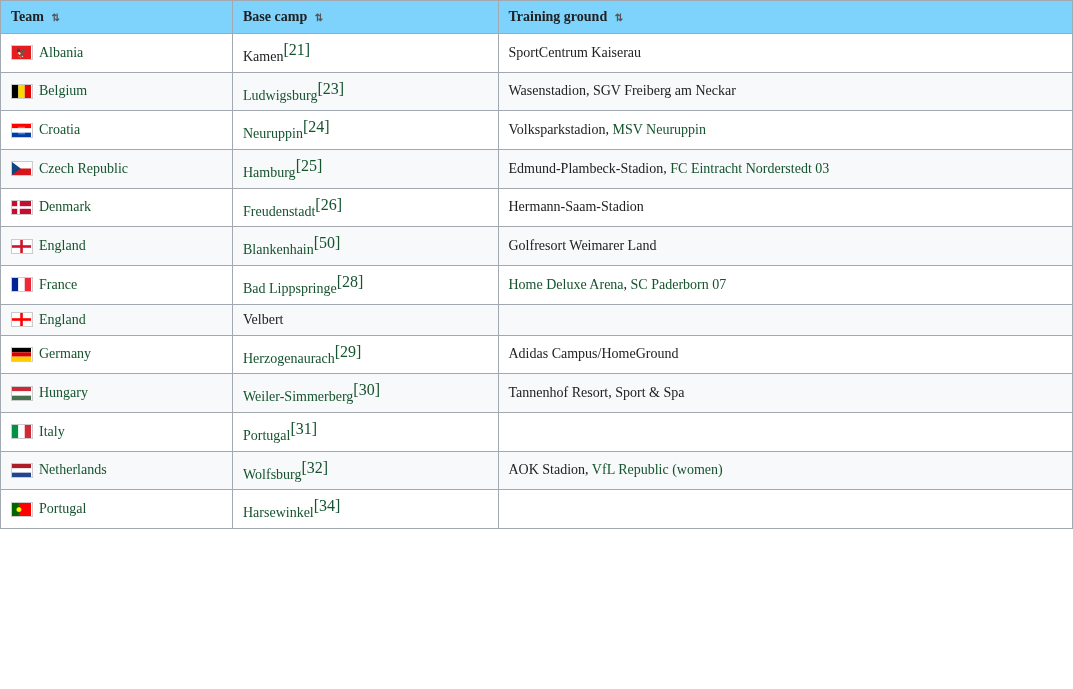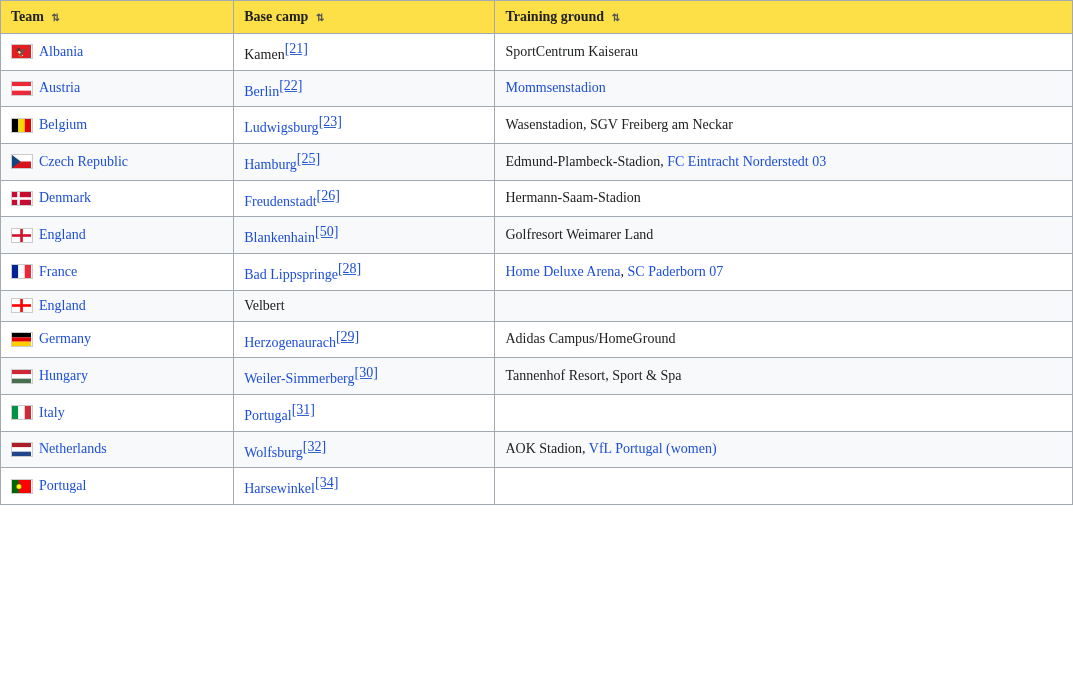--- a/index.html
+++ b/index.html
@@ -12,21 +12,21 @@
     .table-container {
       width: 1073px;
       overflow-x: auto;
     }
     table {
       width: 100%;
       border-collapse: collapse;
       border: 1px solid #a2a9b1;
     }
     thead tr {
-      background: #fde047;
+      background: #7dd3fc;
     }
     thead th {
       border: 1px solid #a2a9b1;
       padding: 8px 10px;
       font-weight: bold;
       text-align: left;
       font-size: 14px;
       position: relative;
     }
     thead th .sort-icon {
@@ -58,28 +58,27 @@
     }
     .flag {
       width: 22px;
       height: 15px;
       display: inline-flex;
       flex-shrink: 0;
       overflow: hidden;
       border: 1px solid #ccc;
     }
     a.link {
-      color: #1d4ed8;
+      color: #14532d;
       text-decoration: none;
     }
     sup {
-      font-size: 14px;
+      font-size: 16px;
       color: #3366cc;
       cursor: pointer;
-      text-decoration: underline;
     }
   </style>
 </head>
 <body>
 
 <div class="table-container">
   <table>
     <thead>
       <tr>
         <th>
@@ -110,52 +109,53 @@
             </div>
           </td>
           <td><span>Kamen</span><sup><a href="#" class="link">[21]</a></sup></td>
           <td><span>SportCentrum Kaiserau</span></td>
         </tr>
         <tr>
           <td>
             <div class="team-cell">
               <span class="flag">
                 <svg xmlns="http://www.w3.org/2000/svg" viewBox="0 0 22 15">
-                  <rect width="22" height="5" fill="#ed2939"></rect>
-                  <rect y="5" width="22" height="5" fill="#fff"></rect>
-                  <rect y="10" width="22" height="5" fill="#ed2939"></rect>
-                </svg>
-              </span>
-              <a href="#" class="link">Austria</a>
-            </div>
-          </td>
-          <td><a href="#" class="link">Berlin</a><sup><a href="#" class="link">[22]</a></sup></td>
-          <td><a href="#" class="link">Mommsenstadion</a></td>
-        </tr>
-        <tr>
-          <td>
-            <div class="team-cell">
-              <span class="flag">
-                <svg xmlns="http://www.w3.org/2000/svg" viewBox="0 0 22 15">
                   <rect width="7.3" height="15" fill="#000"></rect>
                   <rect x="7.3" width="7.3" height="15" fill="#f8d800"></rect>
                   <rect x="14.7" width="7.3" height="15" fill="#e40303"></rect>
                 </svg>
               </span>
               <a href="#" class="link">Belgium</a>
             </div>
           </td>
           <td><a href="#" class="link">Ludwigsburg</a><sup><a href="#" class="link">[23]</a></sup></td>
           <td><span>Wasenstadion, SGV Freiberg am Neckar</span></td>
         </tr>
         <tr>
           <td>
             <div class="team-cell">
               <span class="flag">
                 <svg xmlns="http://www.w3.org/2000/svg" viewBox="0 0 22 15">
+                  <rect width="22" height="5" fill="#ff0000"></rect>
+                  <rect y="5" width="22" height="5" fill="#fff"></rect>
+                  <rect y="10" width="22" height="5" fill="#003da5"></rect>
+                  <rect x="7" y="3" width="8" height="9" fill="#fff" opacity="0.3"></rect>
+                </svg>
+              </span>
+              <a href="#" class="link">Croatia</a>
+            </div>
+          </td>
+          <td><a href="#" class="link">Neuruppin</a><sup><a href="#" class="link">[24]</a></sup></td>
+          <td><span>Volksparkstadion, </span><a href="#" class="link">MSV Neuruppin</a></td>
+        </tr>
+        <tr>
+          <td>
+            <div class="team-cell">
+              <span class="flag">
+                <svg xmlns="http://www.w3.org/2000/svg" viewBox="0 0 22 15">
                   <rect width="22" height="7.5" fill="#fff"></rect>
                   <rect y="7.5" width="22" height="7.5" fill="#d7141a"></rect>
                   <polygon points="0,0 10,7.5 0,15" fill="#11457e"></polygon>
                 </svg>
               </span>
               <a href="#" class="link">Czech Republic</a>
             </div>
           </td>
           <td><a href="#" class="link">Hamburg</a><sup><a href="#" class="link">[25]</a></sup></td>
           <td><span>Edmund-Plambeck-Stadion, </span><a href="#" class="link">FC Eintracht Norderstedt 03</a></td>
@@ -279,21 +279,21 @@
                 <svg xmlns="http://www.w3.org/2000/svg" viewBox="0 0 22 15">
                   <rect width="22" height="5" fill="#ae1c28"></rect>
                   <rect y="5" width="22" height="5" fill="#fff"></rect>
                   <rect y="10" width="22" height="5" fill="#21468b"></rect>
                 </svg>
               </span>
               <a href="#" class="link">Netherlands</a>
             </div>
           </td>
           <td><a href="#" class="link">Wolfsburg</a><sup><a href="#" class="link">[32]</a></sup></td>
-          <td><span>AOK Stadion, </span><a href="#" class="link">VfL Portugal (women)</a></td>
+          <td><span>AOK Stadion, </span><a href="#" class="link">VfL Republic (women)</a></td>
         </tr>
         <tr>
           <td>
             <div class="team-cell">
               <span class="flag">
                 <svg xmlns="http://www.w3.org/2000/svg" viewBox="0 0 22 15">
                   <rect width="8" height="15" fill="#006600"></rect>
                   <rect x="8" width="14" height="15" fill="#ff0000"></rect>
                   <circle cx="8" cy="7.5" r="3" fill="#ffff00" stroke="#000" stroke-width="0.3"></circle>
                 </svg>

